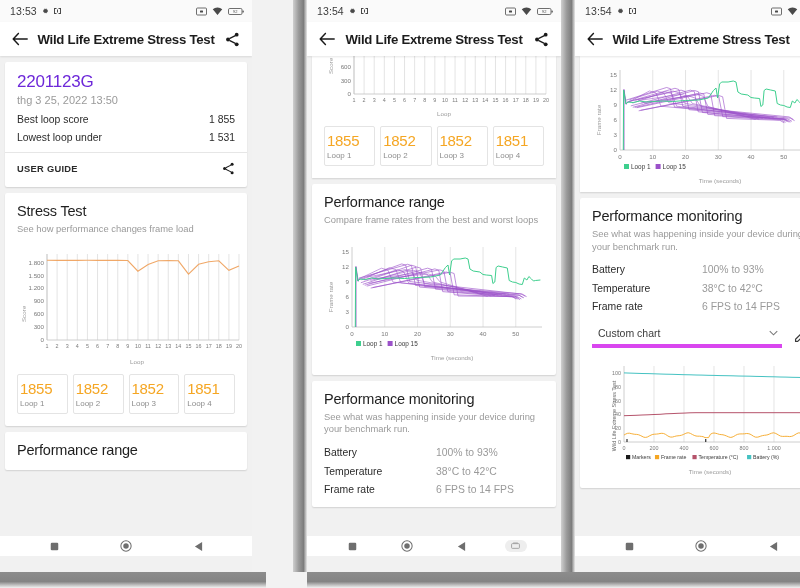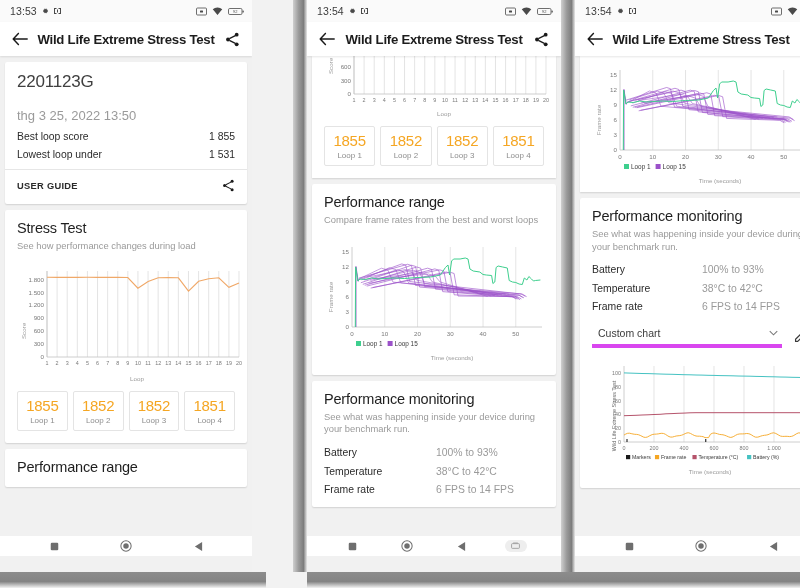--- a/index.html
+++ b/index.html
@@ -69,22 +69,22 @@
     background: #f1f1f1; overflow: hidden;
   }
   .phone.p2 .content { width: 254px; }
   .card {
     background: #ffffff; margin: 6px 5px; border-radius: 2px;
     box-shadow: 0 1px 1.5px rgba(0,0,0,.13);
     padding: 10px 12px 12px 12px;
   }
   .card.flush-top { margin-top: 0; border-radius: 0; }
 
-  .dev-name { font-size: 17px; color: #404040; font-weight: 400; letter-spacing: -.2px; }
-  .dev-date { font-size: 13px; color: #9a9a9a; margin-top: 16px; }
+  .dev-name { font-size: 17px; color: #6d28d9; font-weight: 400; letter-spacing: -.2px; }
+  .dev-date { font-size: 11px; color: #9a9a9a; margin-top: 2px; }
 
   .kv { display: flex; justify-content: space-between; align-items: baseline;
         font-size: 10.4px; color: #2b2b2b; padding: 7.5px 0 0 0; }
   .kv .v { color: #2b2b2b; }
   .divider { height: 1px; background: #e6e6e6; margin: 9px -12px 0 -12px; }
   .userguide { display:flex; align-items:center; justify-content:space-between;
                padding-top: 9px; }
   .userguide .lbl { font-size: 9.3px; font-weight: 700; color: #2b2b2b; letter-spacing: .3px; }
 
   .sec-title { font-size: 14.5px; color: #1f1f1f; letter-spacing: -.2px; }
@@ -98,21 +98,21 @@
   .tick-sm { font-size: 5.4px; fill: #7a7a7a; font-family: "Liberation Sans", sans-serif; }
   .legtxt { font-size: 6.4px; fill: #3a3a3a; font-family: "Liberation Sans", sans-serif; }
   .legtxt-sm { font-size: 5.2px; fill: #3a3a3a; font-family: "Liberation Sans", sans-serif; }
   .vgrid { stroke: #d8d8d8; stroke-width: .7; }
   .axisline { stroke: #c2c2c2; stroke-width: .8; }
 
   
   .loops { display: flex; gap: 5px; margin-top: 8px; }
   .loopcard {
     flex: 1; border: 1px solid #e4e4e4; border-radius: 2px;
-    padding: 5px 2px 5px 2px; text-align: center; background: #fff;
+    padding: 5px 2px 5px 2px; background: #fff;
   }
   .loopcard .score { font-size: 15px; color: #f5a623; letter-spacing: -.3px; }
   .loopcard .lbl { font-size: 8px; color: #8d8d8d; margin-top: 2px; }
 
   
   .selectrow { display: flex; align-items: center; gap: 10px; margin-top: 12px; }
   .select {
     flex: 1; display: flex; align-items: center; justify-content: space-between;
     border-bottom: 4px solid #d946ef; padding: 3px 4px 5px 6px;
   }
@@ -218,21 +218,21 @@
                   <circle cx="3.6" cy="9" r="2.1" fill="#1a1a1a"></circle>
                   <circle cx="14" cy="14.8" r="2.1" fill="#1a1a1a"></circle>
                   <path d="M12.4 4.3L5.2 8M5.2 10l7.2 3.7" stroke="#1a1a1a" stroke-width="1.4"></path>
                 </svg>
             </span>
           </div>
         </div>
 
         <div class="card">
           <div class="sec-title">Stress Test</div>
-          <div class="sec-sub">See how performance changes during load</div>
+          <div class="sec-sub">See how performance changes frame load</div>
 
           <div class="chartwrap">
             <svg class="chart" width="228" height="122" viewBox="0 0 228 122">
 
               <g id="p1-yticks">
                   <text x="27" y="98" text-anchor="end" class="tick">0</text>
                   <text x="27" y="85.1" text-anchor="end" class="tick">300</text>
                   <text x="27" y="72.2" text-anchor="end" class="tick">600</text>
                   <text x="27" y="59.3" text-anchor="end" class="tick">900</text>
                   <text x="27" y="46.4" text-anchor="end" class="tick">1.200</text>

